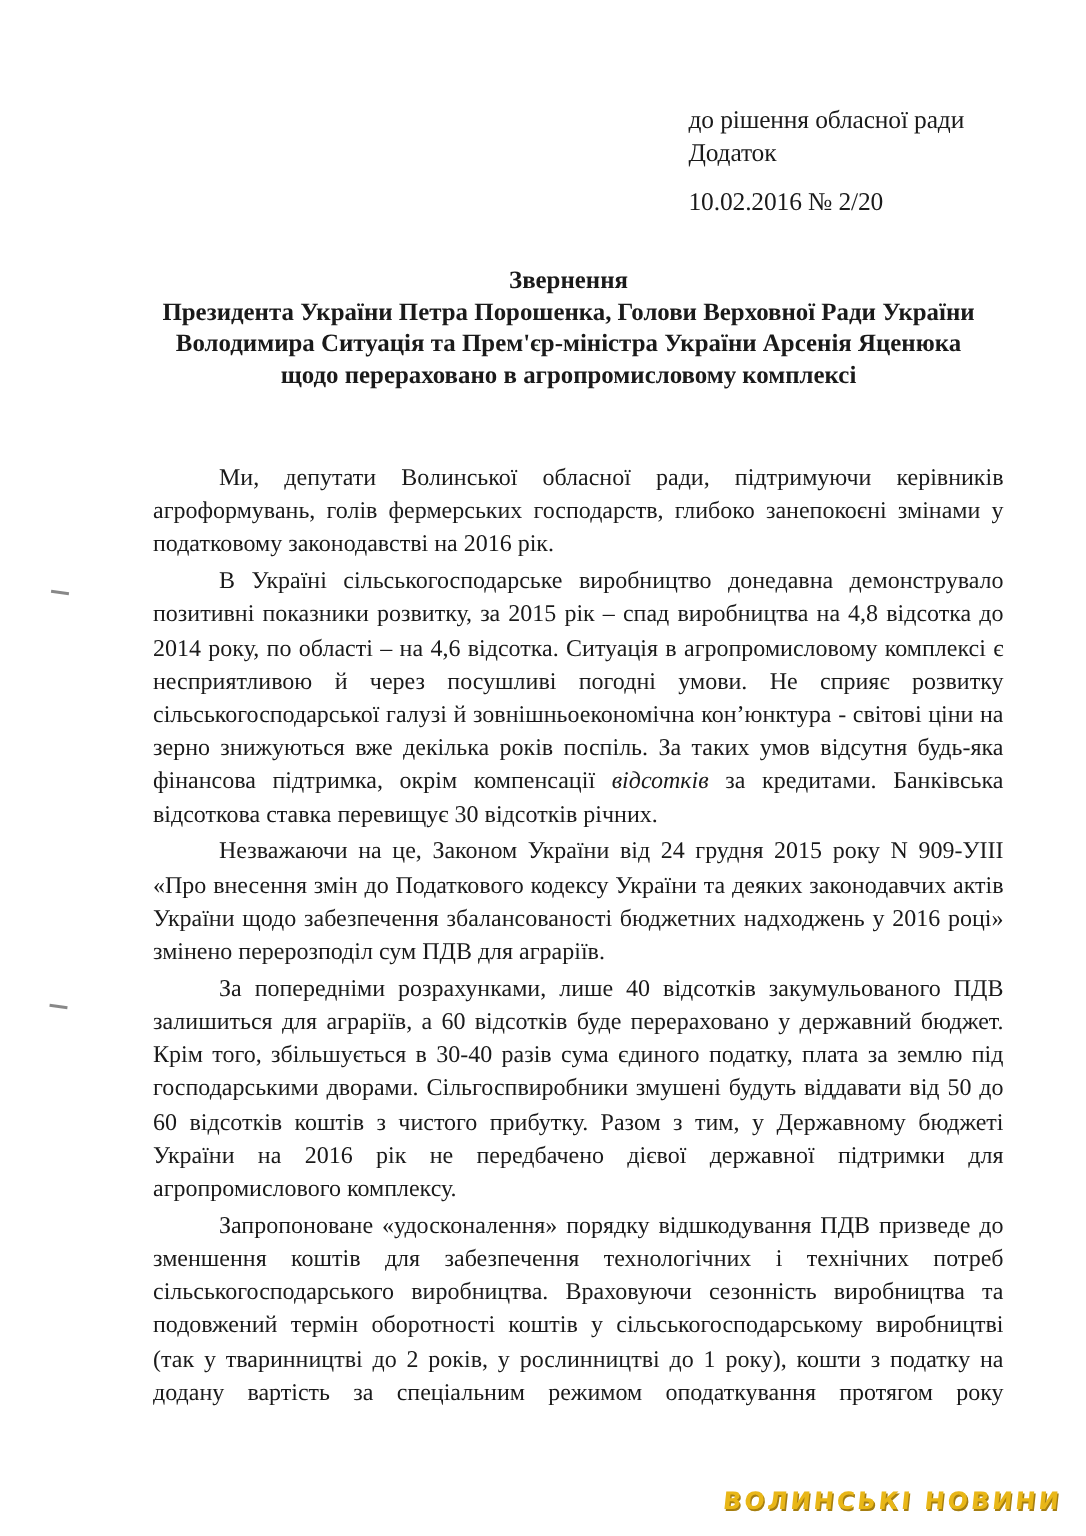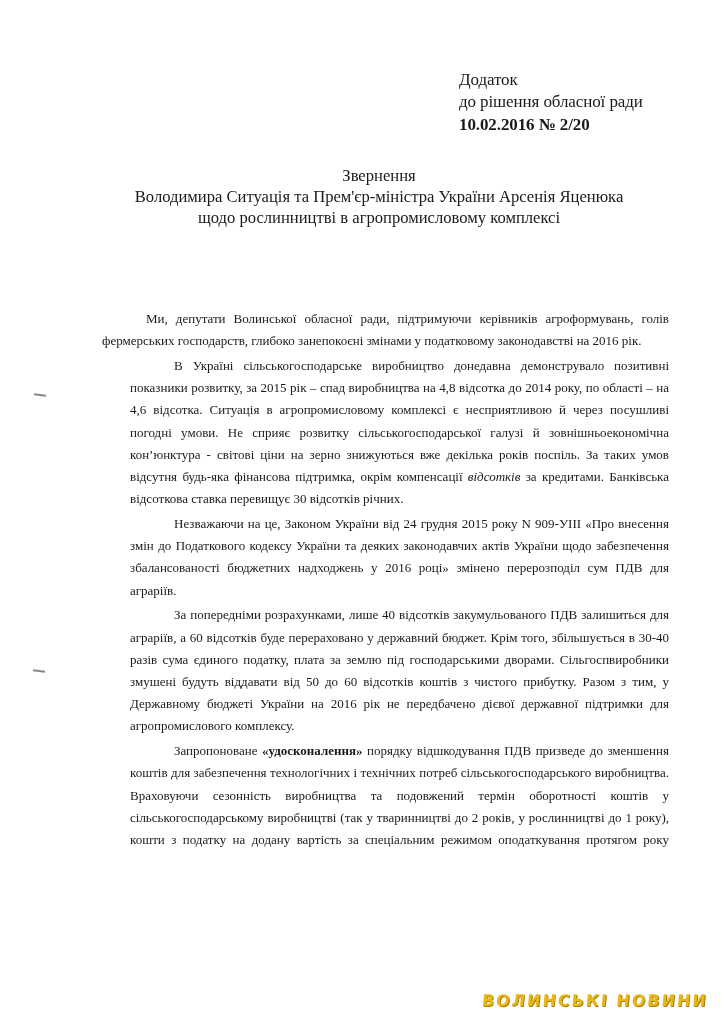--- a/index.html
+++ b/index.html
@@ -9,36 +9,36 @@
     font-family: "Liberation Serif", "DejaVu Serif", serif;
     color: #1a1a1a;
   }
   .page { position: absolute; left: 0; top: 0; width: 724px; height: 1024px; }
 
   .addendum {
     position: absolute; left: 459px; top: 69px;
     font-size: 17px; line-height: 22px; letter-spacing: -0.1px;
   }
   .addendum div { white-space: nowrap; }
-  .addendum .date-line { margin-top: 1px; font-weight: bold; }
+  .addendum .date-line { margin-top: 11px; }
 
   .title-block {
-    position: absolute; left: 95px; top: 165px; width: 568px;
-    text-align: center; font-weight: normal; font-size: 16.6px; line-height: 21px;
+    position: absolute; left: 95px; top: 176px; width: 568px;
+    text-align: center; font-weight: bold; font-size: 16.6px; line-height: 21px;
   }
   .title-block div { white-space: nowrap; }
 
   .body {
     position: absolute; left: 102px; top: 308px; width: 567px;
-    font-size: 13px; line-height: 22.2px;
+    font-size: 16px; line-height: 22.2px;
   }
   .body p { margin: 0; text-align: justify; text-indent: 44px; }
-  .body p + p { margin-top: 2.6px; margin-left: 28px; }
+  .body p + p { margin-top: 2.6px; }
   .body .it { font-style: italic; }
-  .body .bd { font-weight: bold; }
+  .body .bd { font-weight: normal; }
   .body p.last { text-align-last: justify; }
 
   .scan-mark {
     position: absolute; width: 12px; height: 2px; background: #555;
     transform: rotate(8deg); opacity: 0.7;
   }
   .mark-1 { left: 34px; top: 394px; }
   .mark-2 { left: 33px; top: 670px; }
 
   .watermark {
@@ -49,29 +49,30 @@
     transform: skewX(-6deg);
     white-space: nowrap;
   }
 </style>
 </head>
 <body>
 
 <div class="page">
 
   <div class="addendum">
+    <div>до рішення обласної ради</div>
     <div>Додаток</div>
-    <div>до рішення обласної ради</div>
     <div class="date-line">10.02.2016 № 2/20</div>
   </div>
 
   <div class="title-block">
     <div>Звернення</div>
+    <div>Президента України Петра Порошенка, Голови Верховної Ради України</div>
     <div>Володимира Ситуація та Прем'єр-міністра України Арсенія Яценюка</div>
-    <div>щодо рослинництві в агропромисловому комплексі</div>
+    <div>щодо перераховано в агропромисловому комплексі</div>
   </div>
 
   <div class="body">
     <p>Ми, депутати Волинської обласної ради, підтримуючи керівників агроформувань, голів фермерських господарств, глибоко занепокоєні змінами у податковому законодавстві на 2016 рік.</p>
     <p><span>В Україні сільськогосподарське виробництво донедавна демонструвало позитивні показники розвитку, за 2015 рік – спад виробництва на 4,8 відсотка до 2014 року, по області –  на 4,6 відсотка. Ситуація в агропромисловому комплексі є несприятливою й через посушливі погодні умови. Не сприяє розвитку сільськогосподарської галузі й зовнішньоекономічна кон’юнктура - світові ціни на зерно знижуються вже декілька років поспіль. За таких умов відсутня будь-яка фінансова підтримка, окрім компенсації </span><span class="it">відсотків</span><span> за кредитами. Банківська відсоткова ставка перевищує 30 відсотків річних.</span></p>
     <p>Незважаючи на це, Законом України від 24 грудня 2015 року N 909-УІІІ «Про внесення змін до Податкового кодексу України та деяких законодавчих актів України щодо забезпечення збалансованості бюджетних надходжень у 2016 році» змінено перерозподіл сум ПДВ для аграріїв.</p>
     <p>За попередніми розрахунками, лише 40 відсотків закумульованого ПДВ залишиться для аграріїв, а 60 відсотків буде перераховано у державний бюджет. Крім того, збільшується в 30-40 разів сума єдиного податку, плата за землю під господарськими дворами. Сільгоспвиробники змушені будуть віддавати від 50 до 60 відсотків коштів з чистого прибутку. Разом з тим, у Державному бюджеті України на 2016 рік не передбачено дієвої державної підтримки для агропромислового комплексу.</p>
     <p class="last"><span>Запропоноване </span><span class="bd">«удосконалення»</span><span> порядку відшкодування ПДВ призведе до зменшення коштів для забезпечення технологічних і технічних потреб сільськогосподарського виробництва. Враховуючи сезонність виробництва та подовжений термін оборотності коштів у сільськогосподарському виробництві (так у тваринництві до 2 років, у рослинництві до 1 року), кошти з податку на додану вартість за спеціальним режимом оподаткування протягом року</span></p>
   </div>
 

